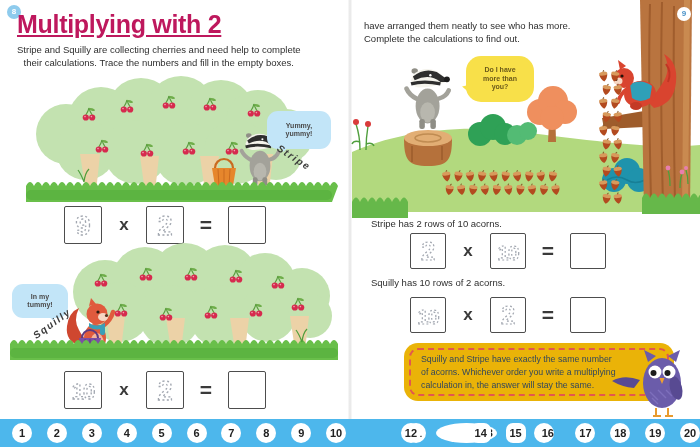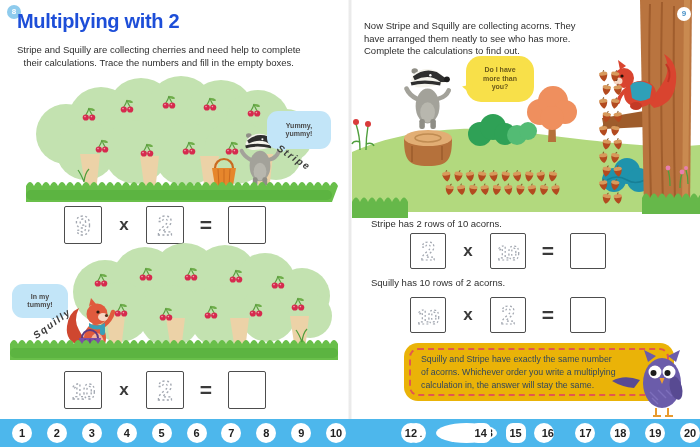--- a/index.html
+++ b/index.html
@@ -3,21 +3,21 @@
 <meta charset="utf-8">
 <style>
   html,body{margin:0;padding:0;}
   body{width:700px;height:447px;position:relative;overflow:hidden;background:#ffffff;
        font-family:"Liberation Sans",sans-serif;}
   .abs{position:absolute;}
   .pagecircle{width:14px;height:14px;border-radius:50%;text-align:center;
               font-size:8px;font-weight:bold;line-height:14px;}
   #circle8{left:7px;top:5px;background:#8ecbed;color:#fff;}
   #circle9{left:677px;top:7px;background:#ffffff;color:#4a93c9;}
-  .title{left:17px;top:10px;font-size:20px;font-weight:bold;color:#1d4ed8;letter-spacing:-0.3px;}
+  .title{left:17px;top:10px;font-size:25px;font-weight:bold;color:#be185d;letter-spacing:-0.3px;text-decoration:underline;}
   .body-text{font-size:9.5px;line-height:12.5px;color:#2e2e2e;white-space:nowrap;}
   .body-text .line{display:block;}
   #left-intro{left:17px;top:44px;text-align:center;}
   #right-intro{left:364px;top:20px;}
   .bubble{border-radius:11px;color:#4a4a4a;font-weight:bold;font-size:7px;line-height:8.5px;
           text-align:center;display:flex;flex-direction:column;justify-content:center;z-index:5;}
   .bubble .line{display:block;}
   #bubble-stripe-cherries{left:267px;top:111px;width:64px;height:38px;background:#c2e5f8;}
   #bubble-stripe-cherries::after{content:"";position:absolute;left:12px;bottom:-8px;
      border:5px solid transparent;border-top:9px solid #c2e5f8;transform:rotate(18deg);}
@@ -349,21 +349,20 @@
       <use href="#acorn" transform="translate(246,178.8) rotate(-8 5.5 6)"></use>
       <use href="#acorn" transform="translate(257.5,178.8) rotate(9 5.5 6)"></use>
       <use href="#acorn" transform="translate(249,192.39999999999998) rotate(9 5.5 6)"></use>
       <use href="#acorn" transform="translate(260.5,192.39999999999998) rotate(-8 5.5 6)"></use>
     </g>
 </svg>
 
 <div class="abs pagecircle" id="circle9">9</div>
 
 <div class="abs body-text" id="right-intro">
-  <span class="line">Now Stripe and Squilly are collecting acorns. They</span>
   <span class="line">have arranged them neatly to see who has more.</span>
   <span class="line">Complete the calculations to find out.</span>
 </div>
 
 <div class="abs bubble" id="bubble-stripe-acorns">
   <span class="line">Do I have</span>
   <span class="line">more than</span>
   <span class="line">you?</span>
 </div>
 

